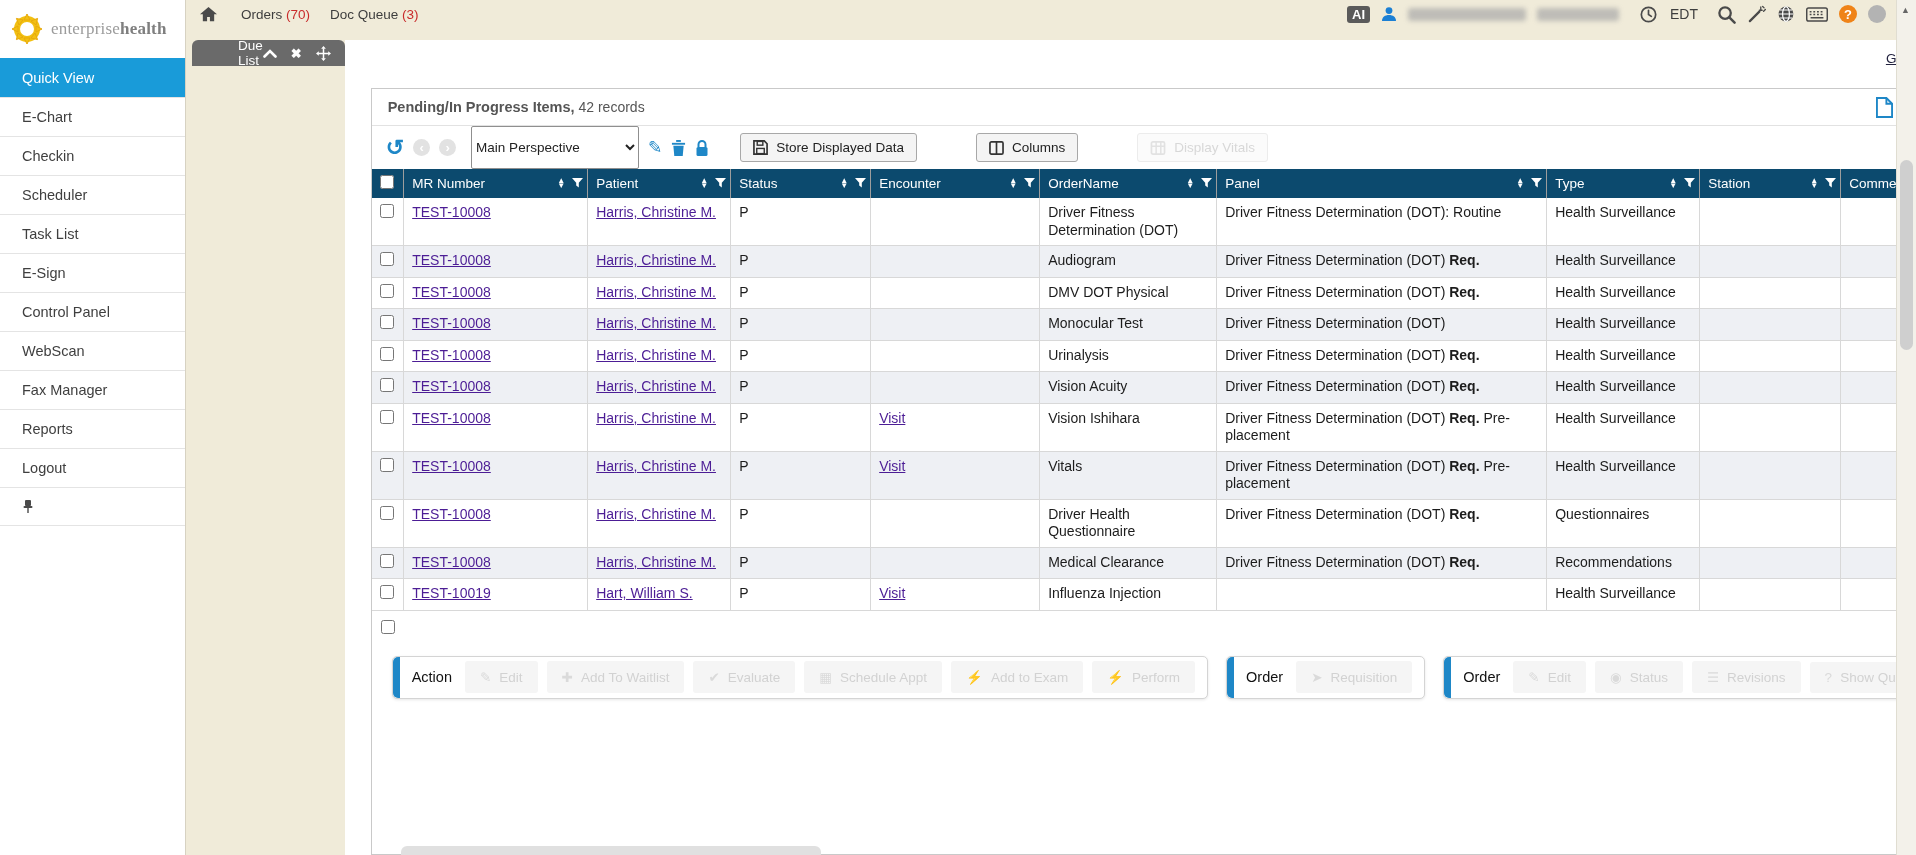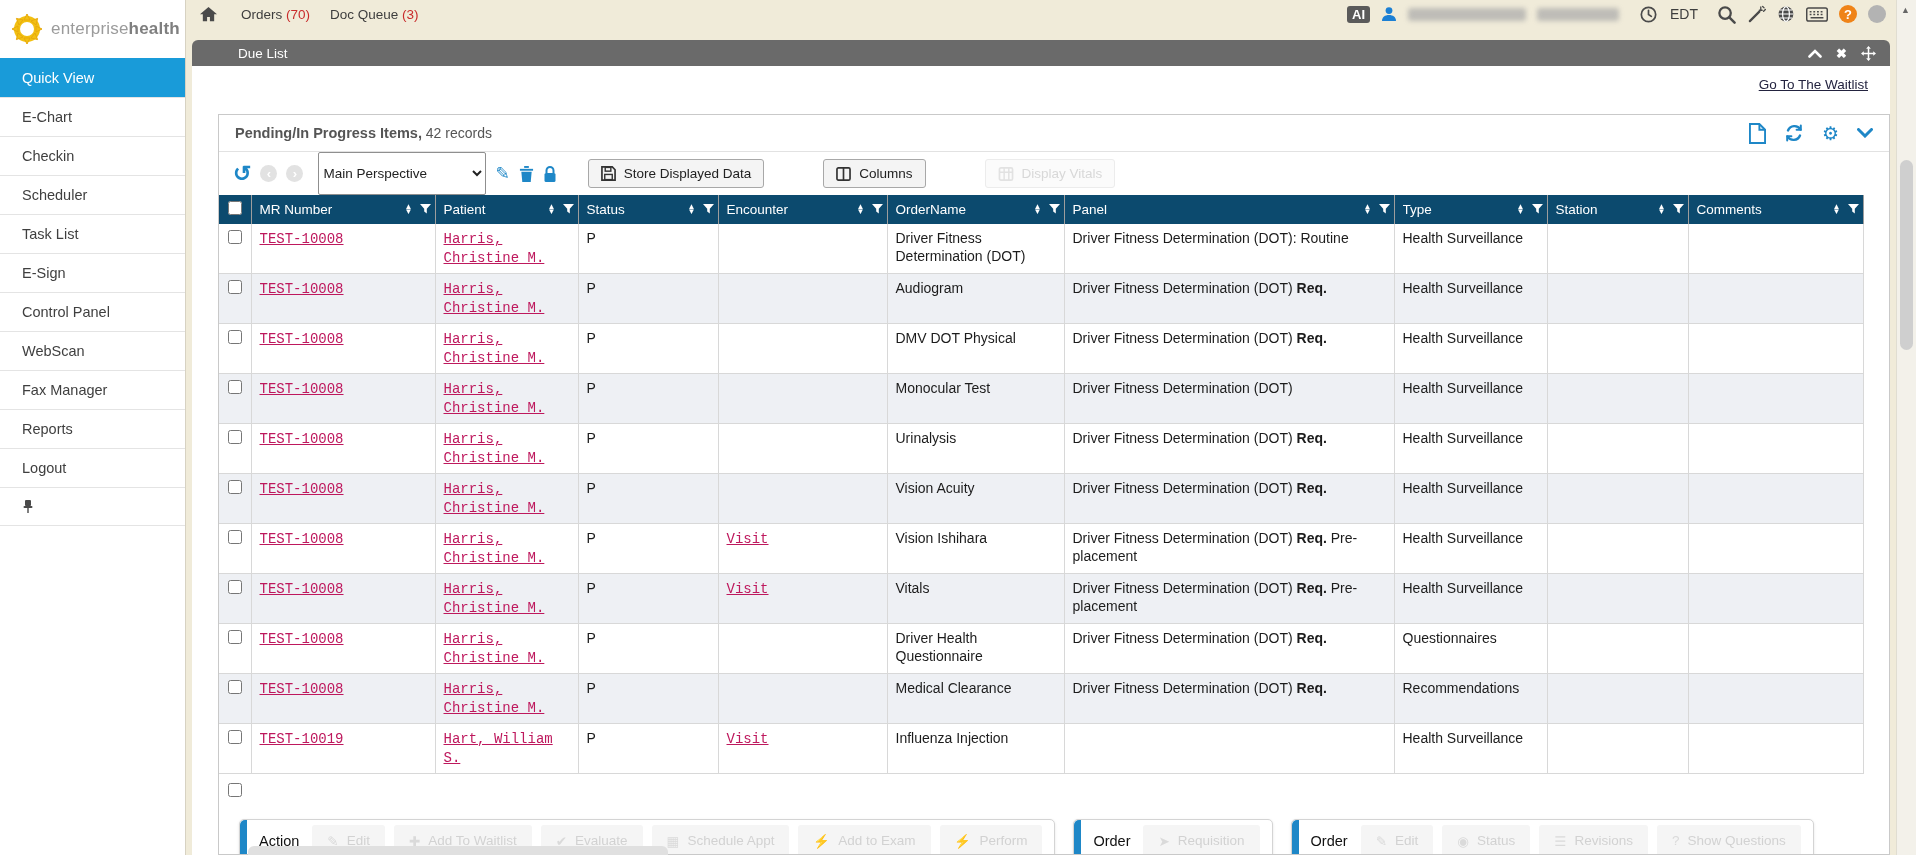--- a/index.html
+++ b/index.html
@@ -1,21 +1,21 @@
 <!DOCTYPE html>
 <html><head>
 <meta charset="utf-8">
 <style>
   * { margin:0; padding:0; box-sizing:border-box; }
   html,body { width:1916px; height:855px; overflow:hidden; font-family:"Liberation Sans", sans-serif; background:#fff; }
   body { display:flex; }
 
   
   .sidebar { width:186px; flex:0 0 186px; background:#fff; border-right:1px solid #d7d2c2; display:flex; flex-direction:column; }
-  .logo { height:58px; display:flex; align-items:center; padding-left:10px; gap:7px; }
+  .logo { height:58px; display:flex; align-items:center; padding-left:10px; gap:7px;font-family:Liberation Serif, serif; }
   .logo-text { font-size:17px; color:#9b9b9b; letter-spacing:.2px; }
   .logo-text b { color:#7f7f7f; }
   .nav-item { height:39px; display:flex; align-items:center; padding-left:22px; font-size:14.5px; color:#3f3f3f; border-top:1px solid #e4e4e4; cursor:pointer; }
   .nav-item.active { background:#199bd9; color:#fff; border-top-color:#199bd9; }
   .nav-pin { height:39px; border-top:1px solid #e4e4e4; border-bottom:1px solid #e4e4e4; display:flex; align-items:center; padding-left:22px; }
 
   
   .main { flex:1 1 auto; background:#f0ebd9; display:flex; flex-direction:column; overflow:hidden; min-width:0; }
 
   .topbar { height:28px; flex:0 0 28px; display:flex; align-items:center; padding:0 10px 0 14px; gap:8px; font-size:13.5px; color:#3e3e3e; }
@@ -24,21 +24,21 @@
   .tb-count { color:#c92b2b; }
   .topbar-right { margin-left:auto; display:flex; align-items:center; gap:11px; }
   .ai-badge { background:#5a5a5a; color:#fff; font-weight:bold; font-size:13px; border-radius:3px; padding:2px 5px; line-height:1; }
   .blurblock { height:13px; background:#a9a9a9; border-radius:3px; filter:blur(2.5px); opacity:.7; }
   .tz { font-size:14px; color:#3e3e3e; margin-left:2px;text-align:center; }
   .help-circle { width:18px; height:18px; border-radius:50%; background:#ef8318; color:#fff; font-weight:bold; font-size:13px; display:flex; align-items:center; justify-content:center; }
   .avatar-circle { width:18px; height:18px; border-radius:50%; background:#b3b3b3; }
   .icon { display:inline-flex; align-items:center; justify-content:center; }
 
   
-  .portlet { margin:12px 6px 0 6px; flex:1 1 auto; display:flex; flex-direction:column; min-height:0; }
+  .portlet { margin:12px 6px 0 6px; flex:1 1 auto; display:flex; min-height:0; }
   .portlet-header { height:26px; flex:0 0 26px; background:#6a6a6a; border-radius:6px 6px 0 0; color:#fff; display:flex; align-items:center; padding:0 14px 0 46px; font-size:13.5px; }
   .ph-icons { margin-left:auto; display:flex; gap:14px; align-items:center; }
   .ph-icons .icon { cursor:pointer; color:#fff; font-size:13px; }
   .portlet-body { background:#fff; flex:1 1 auto; display:flex; flex-direction:column; min-height:0; position:relative;gap:12px; }
   .waitlist-row { height:36px; flex:0 0 36px; display:flex; align-items:center; justify-content:flex-end; padding-right:22px; }
   .waitlist-row a { color:#23233f; font-size:13.5px; text-decoration:underline; }
 
   
   .card { margin-left:26px; border:1px solid #c9c9c9; background:#fff; flex:1 1 auto; display:flex; flex-direction:column; min-height:0; overflow:hidden; }
   .card-head { height:36px; flex:0 0 36px; display:flex; align-items:center; padding:0 16px; font-size:14px; color:#555; }
@@ -61,21 +61,21 @@
   
   .table-wrap { flex:0 0 auto; }
   table { border-collapse:collapse; table-layout:fixed; width:1644px; font-size:14px; color:#1c1c1c; }
   th { background:#0c4a6e; color:#fff; font-weight:normal; height:26px; padding:0 4px 0 8px; border-right:1px solid #9d9d9d; text-align:left; font-size:13.5px; }
   .th-inner { display:flex; align-items:center; width:100%; }
   .th-label { flex:1 1 auto; overflow:hidden; white-space:nowrap; }
   .sort { display:inline-flex; flex-direction:column; line-height:.62; font-size:8px; margin-right:7px; cursor:pointer; }
   .funnel { cursor:pointer; flex:0 0 auto; }
   td { border-right:1px solid #d8d8d8; border-bottom:1px solid #d8d8d8; vertical-align:top; padding:6px 8px; line-height:1.25; }
   tr.alt td { background:#eef0f4; }
-  td a { color:#be185d; text-decoration:underline;font-family:Liberation Mono, monospace; }
+  td a { color:#4c1d95; text-decoration:underline; }
   td .req { font-weight:bold; }
   input[type=checkbox] { width:14px; height:14px; cursor:pointer; }
   .cb-cell { text-align:center; padding:6px 0; }
 
   .check-row { height:32px; flex:0 0 32px; display:flex; align-items:center; padding-left:9px; width:1644px; }
 
   
   .actions-row { display:flex; gap:18px; margin:13px 0 0 20px; align-items:center; flex:0 0 auto; }
   .group { position:relative; background:#fff; border:1px solid #d4d4d4; border-radius:5px; height:43px; display:flex; align-items:center; padding:0 12px 0 19px; gap:9px; box-shadow:0 1px 3px rgba(0,0,0,.10); white-space:nowrap; }
   .accent { position:absolute; left:0; top:0; bottom:0; width:7px; background:#1e87c7; border-radius:5px 0 0 5px; }

